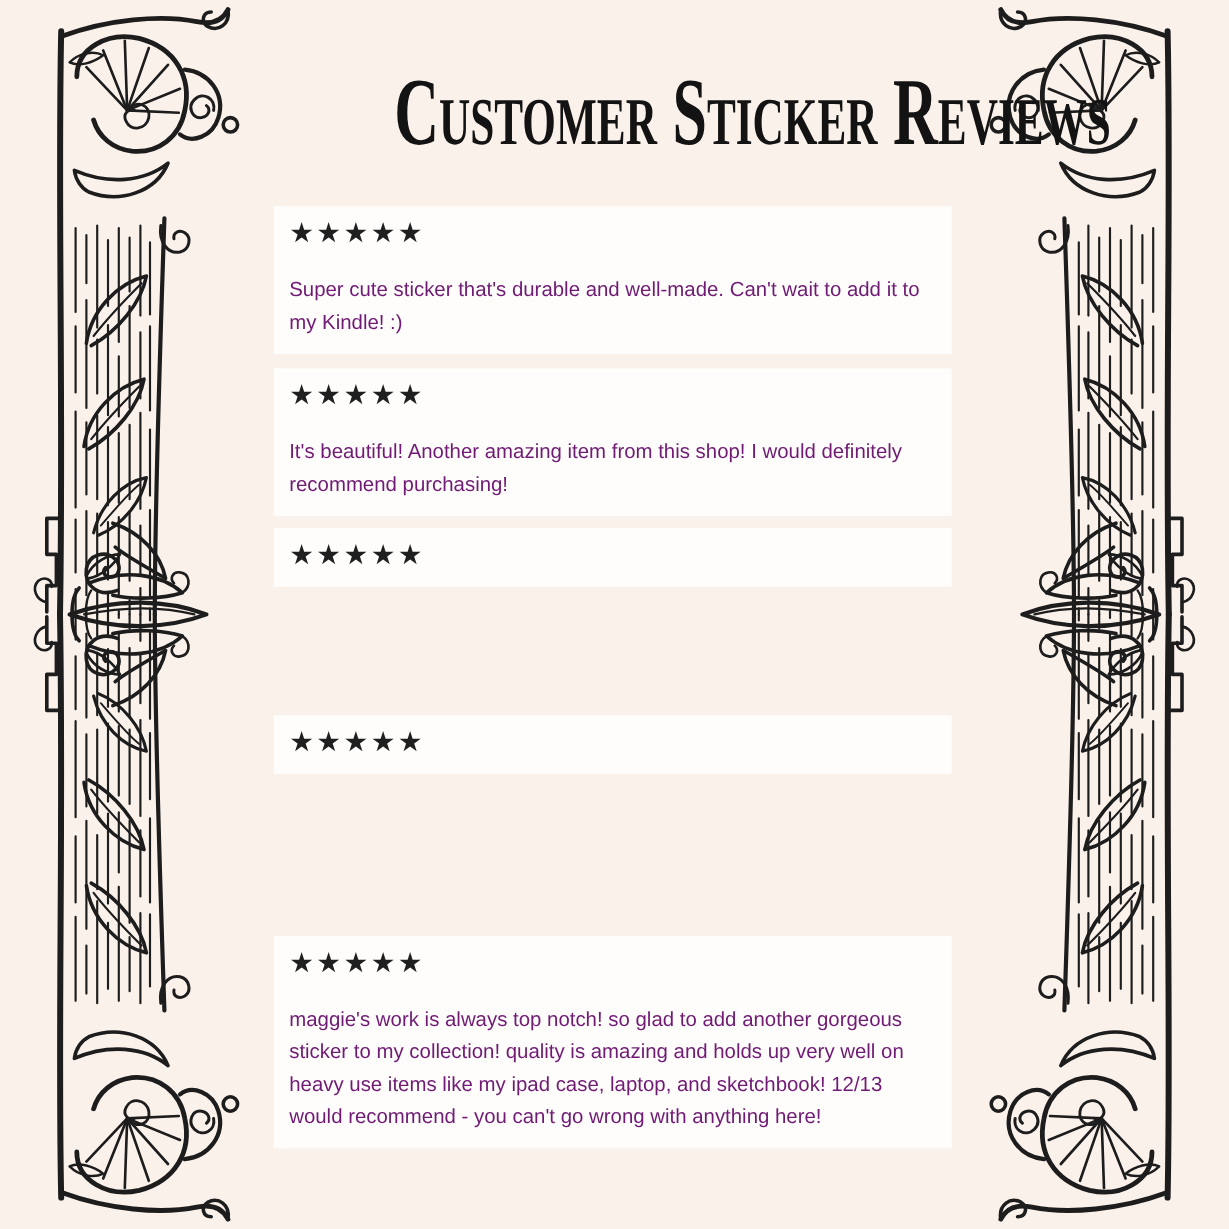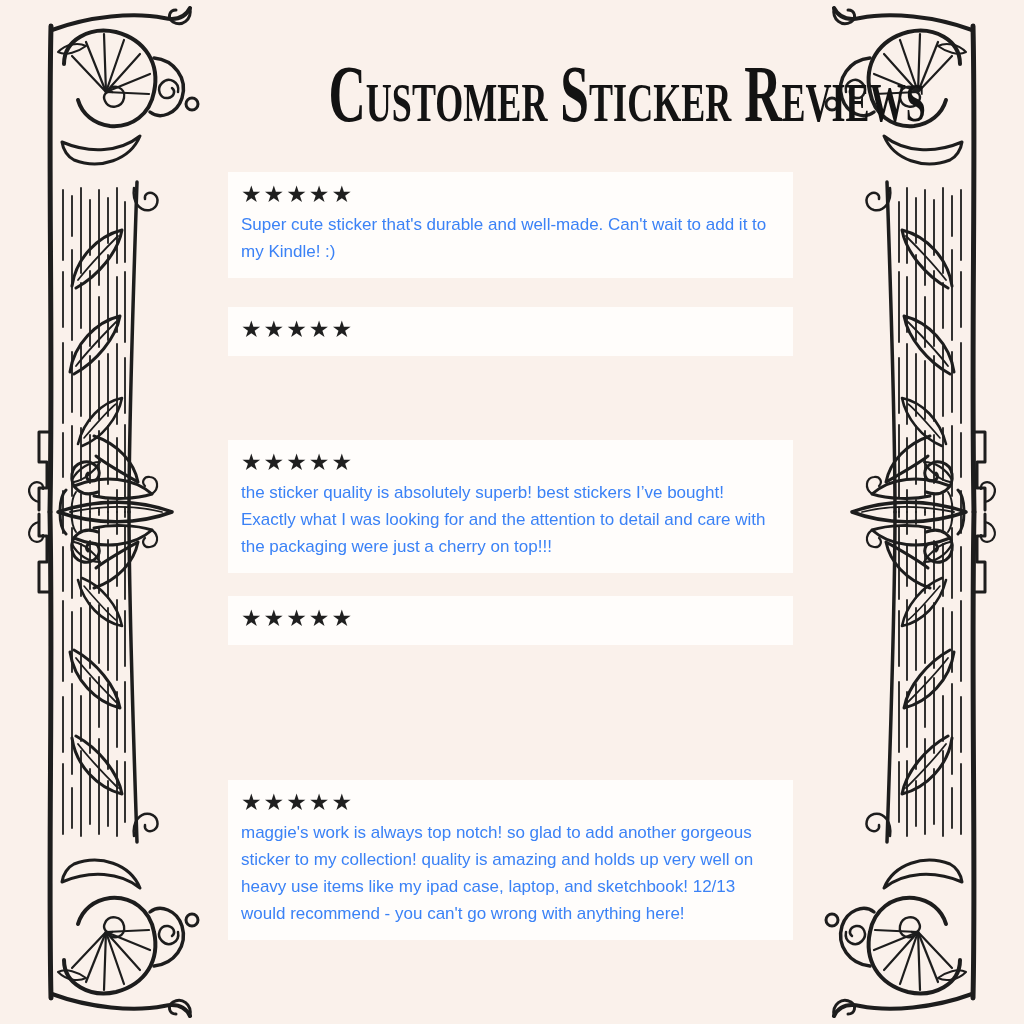--- a/index.html
+++ b/index.html
@@ -41,21 +41,21 @@
   .card.c2{top:307px;}
   .card.c3{top:440px;}
   .card.c4{top:596px;}
   .card.c5{top:780px;}
   .stars{
     font-size:23px;line-height:28px;
     letter-spacing:2px;color:#1f1f1f;
   }
   .review-text{
     font-size:17px;line-height:27px;
-    color:#3b82f6;margin-top:3px;
+    color:#701a75;margin-top:20px;
   }
 </style>
 </head>
 <body>
 
 <svg width="0" height="0" style="position:absolute" aria-hidden="true">
   <defs>
     <g id="orn-half" fill="none" stroke="#1d1d1d" stroke-linecap="round" stroke-linejoin="round">
 
       <path d="M45,26 C42,160 47,340 44,512" stroke-width="5"></path>
@@ -130,25 +130,25 @@
   <div class="title">Customer Sticker Reviews</div>
 </div>
 
 <div class="card c1">
   <div class="stars">★★★★★</div>
   <div class="review-text">Super cute sticker that's durable and well-made. Can't wait to add it to my Kindle! :)</div>
 </div>
 
 <div class="card c2">
   <div class="stars">★★★★★</div>
+  <div class="review-text">It's beautiful! Another amazing item from this shop! I would definitely recommend purchasing!</div>
 </div>
 
 <div class="card c3">
   <div class="stars">★★★★★</div>
-  <div class="review-text">the sticker quality is absolutely superb! best stickers I’ve bought! Exactly what I was looking for and the attention to detail and care with the packaging were just a cherry on top!!!</div>
 </div>
 
 <div class="card c4">
   <div class="stars">★★★★★</div>
 </div>
 
 <div class="card c5">
   <div class="stars">★★★★★</div>
   <div class="review-text">maggie's work is always top notch! so glad to add another gorgeous sticker to my collection! quality is amazing and holds up very well on heavy use items like my ipad case, laptop, and sketchbook! 12/13 would recommend - you can't go wrong with anything here!</div>
 </div>

